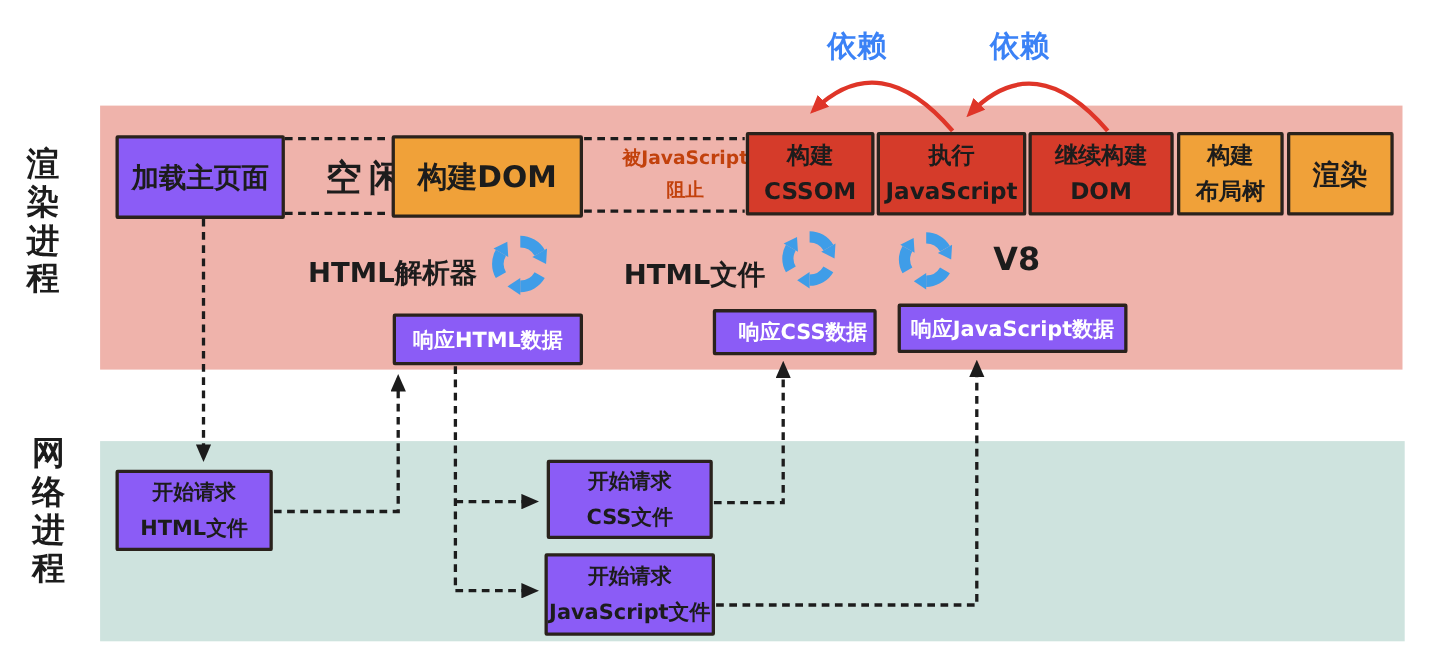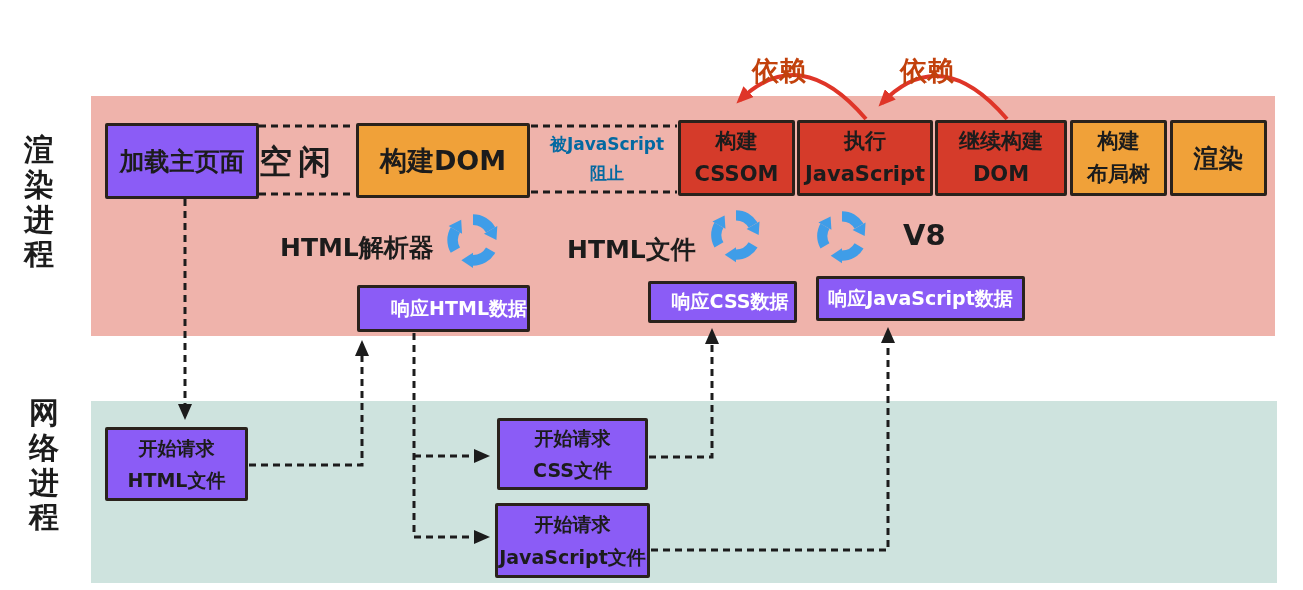--- a/index.html
+++ b/index.html
@@ -32,37 +32,37 @@
   .red{background:#d53b2a;}
 
   .box-load-main{left:105px;top:123px;width:154px;height:76px;font-size:25px;}
   .box-build-dom{left:356px;top:123px;width:174px;height:75px;font-size:27px;}
   .box-build-cssom{left:678px;top:120px;width:117px;height:76px;font-size:21px;line-height:1.55;}
   .box-exec-js{left:797px;top:120px;width:136px;height:76px;font-size:21px;line-height:1.55;}
   .box-continue-dom{left:935px;top:120px;width:132px;height:76px;font-size:21px;line-height:1.55;}
   .box-build-layout{left:1070px;top:120px;width:97px;height:76px;font-size:21px;line-height:1.55;}
   .box-render{left:1170px;top:120px;width:97px;height:76px;font-size:25px;text-align:right;}
 
-  .box-resp-html{left:357px;top:285px;width:173px;height:47px;font-size:19px;color:#ffffff;align-items:flex-end;}
+  .box-resp-html{left:357px;top:285px;width:173px;height:47px;font-size:19px;color:#ffffff;}
   .box-resp-css{left:648px;top:281px;width:149px;height:42px;font-size:19px;color:#ffffff;padding-left:15px;}
   .box-resp-js{left:816px;top:276px;width:209px;height:45px;font-size:19px;color:#ffffff;}
 
   .box-req-html{left:105px;top:427px;width:143px;height:74px;font-size:19px;line-height:1.7;}
   .box-req-css{left:497px;top:418px;width:151px;height:72px;font-size:19px;line-height:1.7;}
   .box-req-js{left:495px;top:503px;width:155px;height:75px;font-size:19px;line-height:1.7;}
 
   .plain{position:absolute;font-weight:600;color:#1c1c1c;white-space:nowrap;}
-  .lbl-idle{left:259px;top:140px;width:115px;font-size:33px;text-align:left;letter-spacing:6px;}
+  .lbl-idle{left:259px;top:140px;width:115px;font-size:33px;text-align:right;letter-spacing:6px;}
   .lbl-blocked{left:531px;top:130px;width:152px;font-size:17px;line-height:1.7;
-               text-align:center;color:#0369a1;white-space:normal;}
+               text-align:center;color:#c2410c;white-space:normal;padding-left:16px;}
   .lbl-html-parser{left:280px;top:231px;font-size:25px;}
   .lbl-css-parser{left:567px;top:233px;font-size:25px;}
   .lbl-v8{left:903px;top:218px;font-size:29px;}
   .lbl-preparse{left:420px;top:352px;font-size:30px;}
-  .lbl-dep{position:absolute;top:24px;font-size:27px;font-weight:700;color:#c2410c;white-space:nowrap;margin-top:29px;}
+  .lbl-dep{position:absolute;top:24px;font-size:27px;font-weight:700;color:#3b82f6;white-space:nowrap;}
   .lbl-dep1{left:752px;}
   .lbl-dep2{left:900px;}
 
   .cycle{position:absolute;color:#3f9de8;}
   .cycle svg{display:block;width:100%;height:100%;}
   .cycle-html{left:442px;top:209px;width:62px;height:62px;}
   .cycle-css{left:706px;top:205px;width:60px;height:60px;}
   .cycle-v8{left:812px;top:206px;width:60px;height:60px;}
 </style>
 </head>

